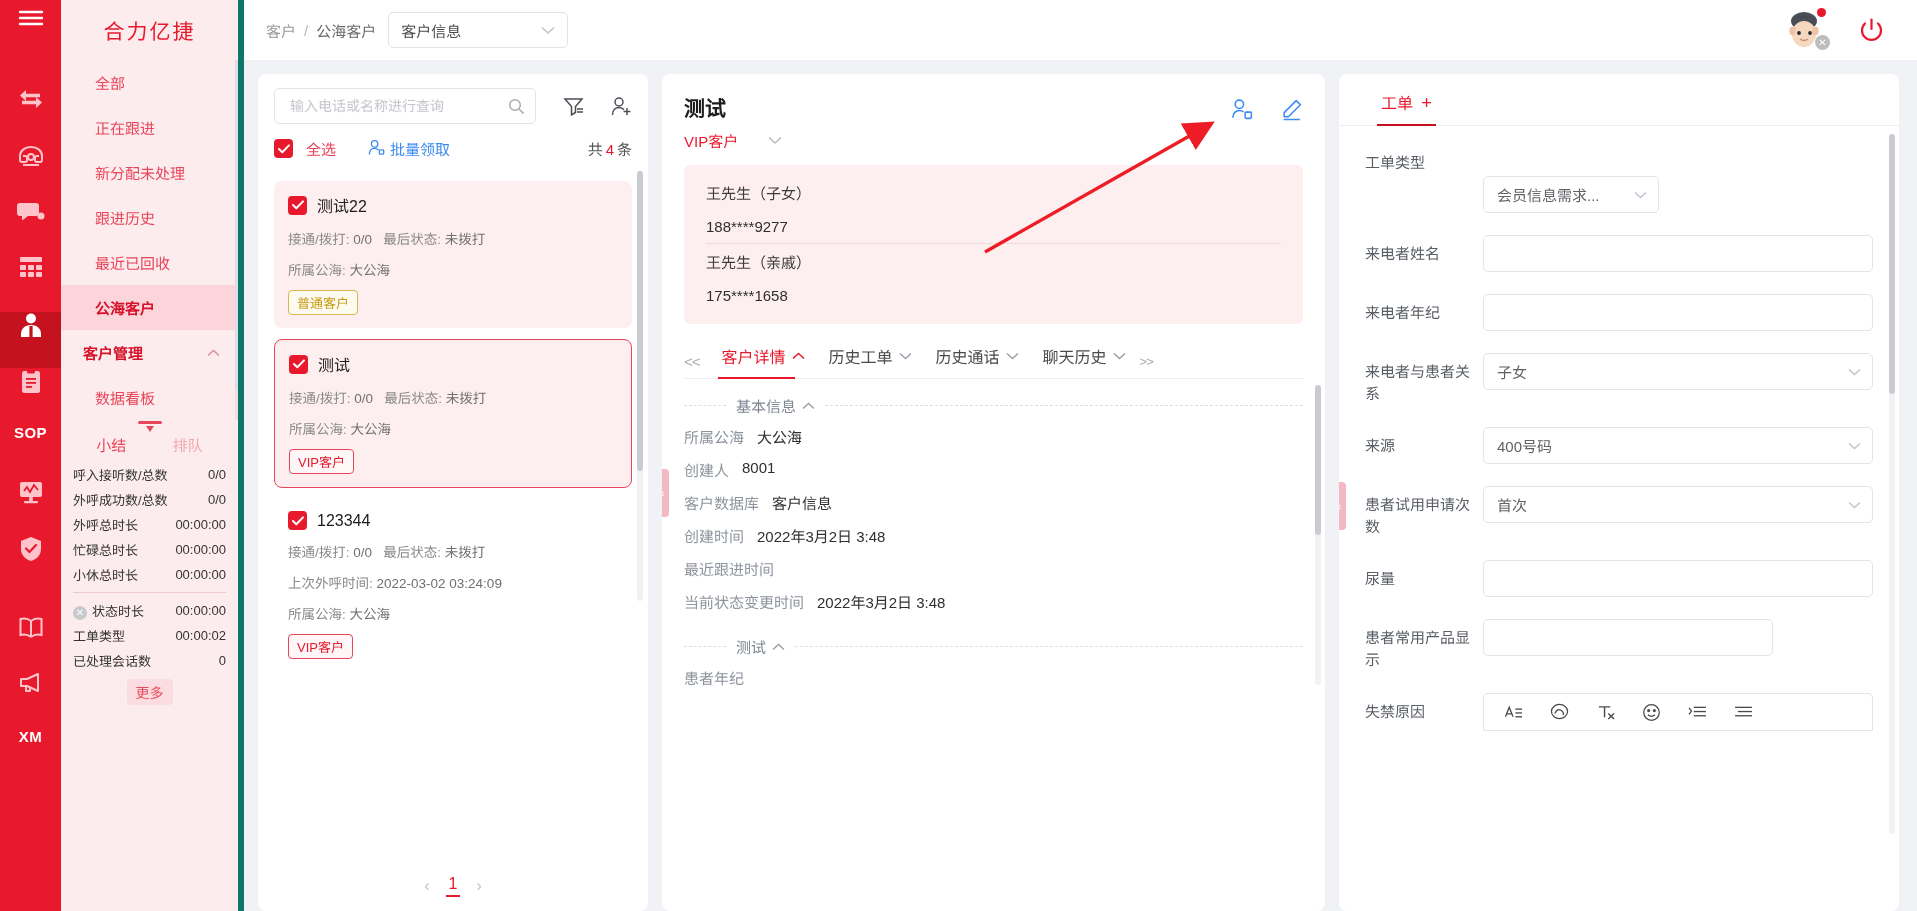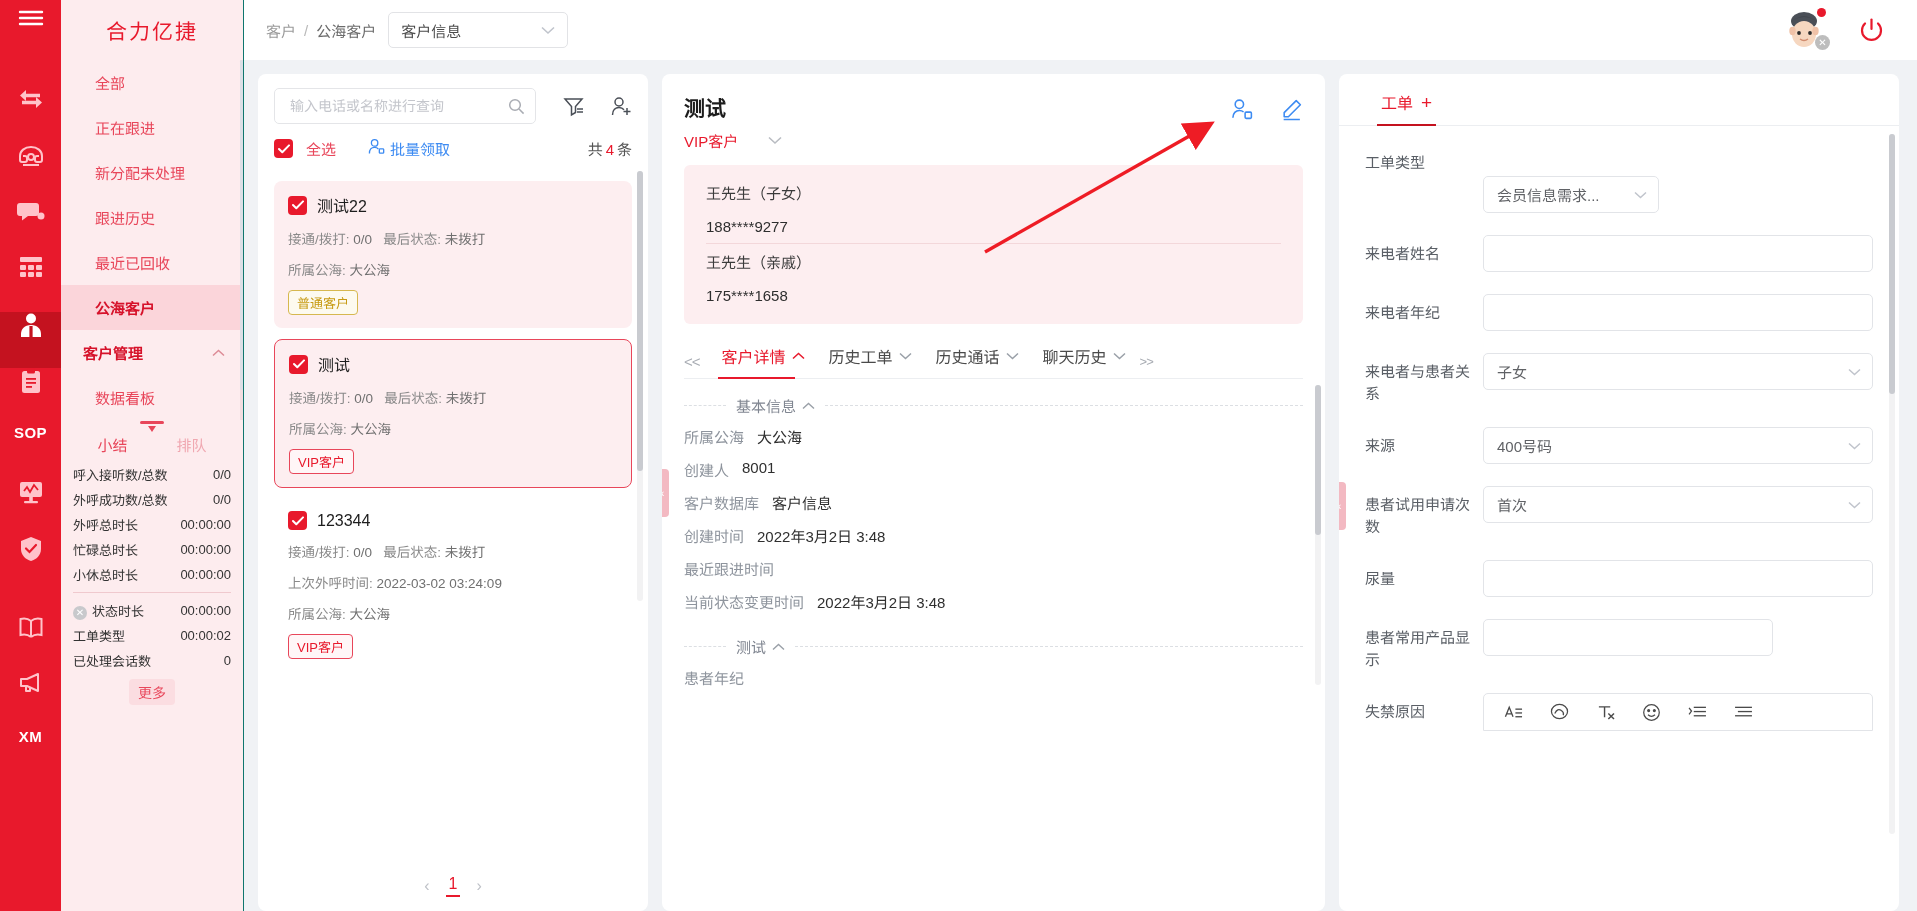--- a/index.html
+++ b/index.html
@@ -27,21 +27,21 @@
   .rail-ico svg { display:block; }
   .rail-ico.hamb { margin-top: 8px; color:#fff; }
   .rail-ico.active { background:#c4121f; color:#fff; }
   .rail-ico .txt { font-weight: bold; font-size: 15px; letter-spacing: .5px; color:#fff; }
   .rail-sp { flex: 1 1 auto; }
 
   
   .sidemenu {
     width: 183px; flex: 0 0 183px; height: 911px; background: #fdecee;
     position: relative; display: flex; flex-direction: column;
-    border-right: 1px solid #0f766e;
+    border-right: 6px solid #0f766e;
   }
   .brand {
     height: 60px; display: flex; align-items: center; justify-content: center;
     color: #e8192c; font-size: 21px; letter-spacing: 2px; font-weight: 500;
     background: #fdecee;
   }
   .menu-scroll { flex: 0 0 auto; position: relative; }
   .menu-item {
     height: 45px; display: flex; align-items: center; padding-left: 34px;
     color: #e8465a; font-size: 15px; cursor: pointer; background: #fdecee;
@@ -129,21 +129,21 @@
   }
   .search-box input::placeholder { color:#c4c6cc; }
   .ico-btn { color:#5f6368; cursor:pointer; display:flex; align-items:center; }
   .list-sub { display:flex; align-items:center; padding: 14px 16px 10px 16px; gap: 6px; }
   .cb {
     width:19px;height:19px;border-radius:4px;background:#e8192c;
     display:flex;align-items:center;justify-content:center;cursor:pointer; flex:0 0 19px;
   }
   .cb svg { display:block; }
   .sel-all { color:#e8465a; font-size:15px; margin-left:7px; cursor:pointer;}
-  .batch { display:flex; align-items:flex-start; gap:5px; color:#3d8bf2; font-size:15px; margin-left:26px; cursor:pointer;}
+  .batch { display:flex; align-items:center; gap:5px; color:#3d8bf2; font-size:15px; margin-left:26px; cursor:pointer;}
   .total { margin-left:auto; font-size:15px; color:#555; }
   .total b { color:#e8192c; font-weight:normal; margin:0 3px;}
 
   .list-scroll { flex:1 1 auto; overflow:hidden; padding: 12px 16px; position:relative; }
   .card {
     border-radius: 8px; padding: 12px 14px 13px 14px; margin-bottom: 11px; background:#fff;
     cursor:pointer;
   }
   .card.tinted { background:#fdeef0; }
   .card.active { background:#fdeef0; border:1px solid #e8465a; }

